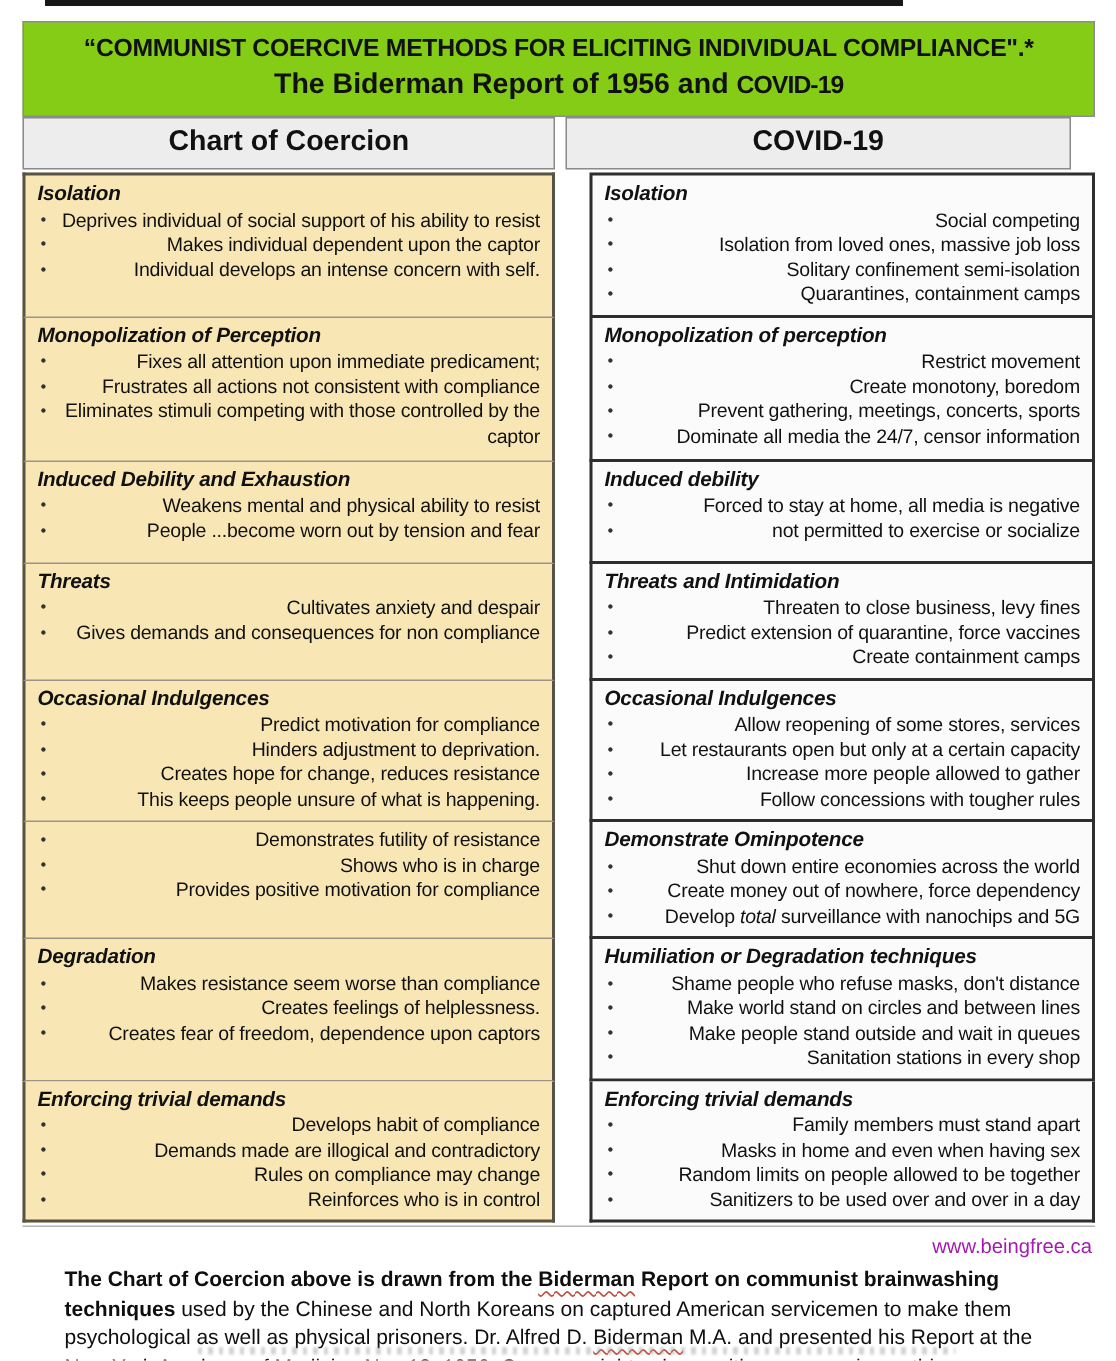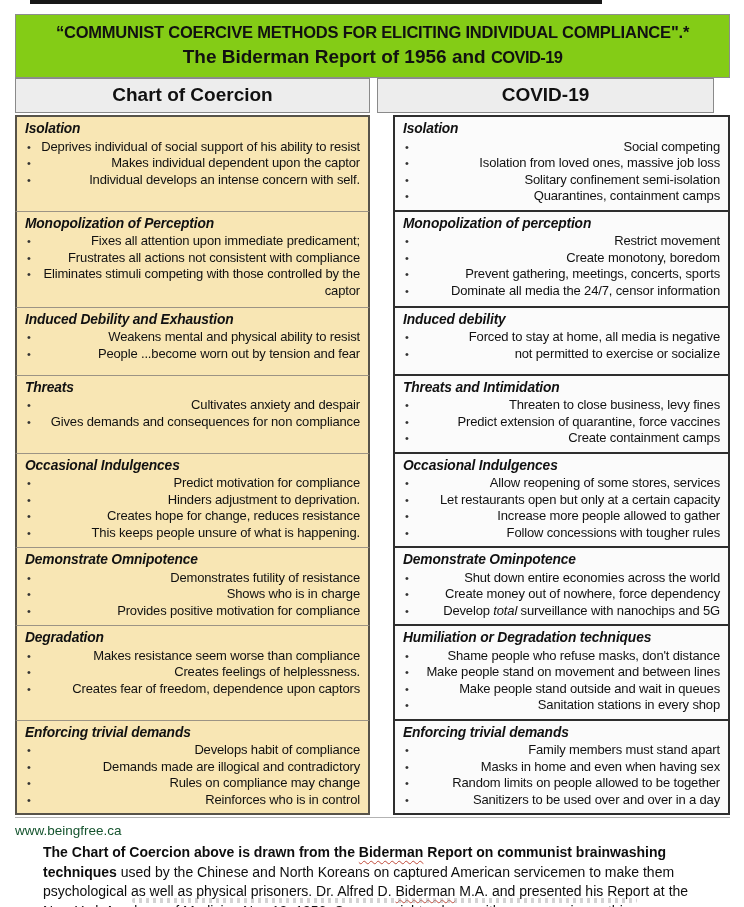--- a/index.html
+++ b/index.html
@@ -72,21 +72,21 @@
   .bullet .btxt em { font-style: italic; }
 
   
   .r0 { min-height: 92px; } .r1 { min-height: 96px; }
   .r2 { min-height: 68px; } .r3 { min-height: 73px; }
   .r4 { min-height: 91px; } .r5 { min-height: 77px; }
   .r6 { min-height: 90px; } .r7 { min-height: 92px; }
 
   .bottom-rule { border-top: 1px solid #b3b3b3; margin-top: 2px; }
 
-  .website { text-align: left; font-size: 13.5px; margin-top: 5px; padding-right: 2px; color: #14532d; }
+  .website { text-align: right; font-size: 13.5px; margin-top: 5px; padding-right: 2px; color: #a21caf; }
   .note {
     margin: 5px 0 0 28px; width: 666px;
     font-size: 14px; line-height: 19.5px; color: #0e0e0e;
   }
   .note .b { font-weight: bold; }
   .note .sq {
     text-decoration-line: underline;
     text-decoration-style: wavy;
     text-decoration-color: #bf4a3a;
     text-decoration-thickness: 1px;
@@ -262,21 +262,20 @@
           <div class="bullet">
             <span class="dot">•</span>
             <span class="btxt"><span>Increase more people allowed to gather</span></span>
           </div>
           <div class="bullet">
             <span class="dot">•</span>
             <span class="btxt"><span>Follow concessions with tougher rules</span></span>
           </div>
         </div>
         <div class="cell left-cell r5">
-          <div class="cell-title">Demonstrate Omnipotence</div>
           <div class="bullet">
             <span class="dot">•</span>
             <span class="btxt"><span>Demonstrates futility of resistance</span></span>
           </div>
           <div class="bullet">
             <span class="dot">•</span>
             <span class="btxt"><span>Shows who is in charge</span></span>
           </div>
           <div class="bullet">
             <span class="dot">•</span>
@@ -314,21 +313,21 @@
           </div>
         </div>
         <div class="cell right-cell r6">
           <div class="cell-title">Humiliation or Degradation techniques</div>
           <div class="bullet">
             <span class="dot">•</span>
             <span class="btxt"><span>Shame people who refuse masks, don't distance</span></span>
           </div>
           <div class="bullet">
             <span class="dot">•</span>
-            <span class="btxt"><span>Make people stand on movement and between lines</span></span>
+            <span class="btxt"><span>Make world stand on circles and between lines</span></span>
           </div>
           <div class="bullet">
             <span class="dot">•</span>
             <span class="btxt"><span>Make people stand outside and wait in queues</span></span>
           </div>
           <div class="bullet">
             <span class="dot">•</span>
             <span class="btxt"><span>Sanitation stations in every shop</span></span>
           </div>
         </div>

